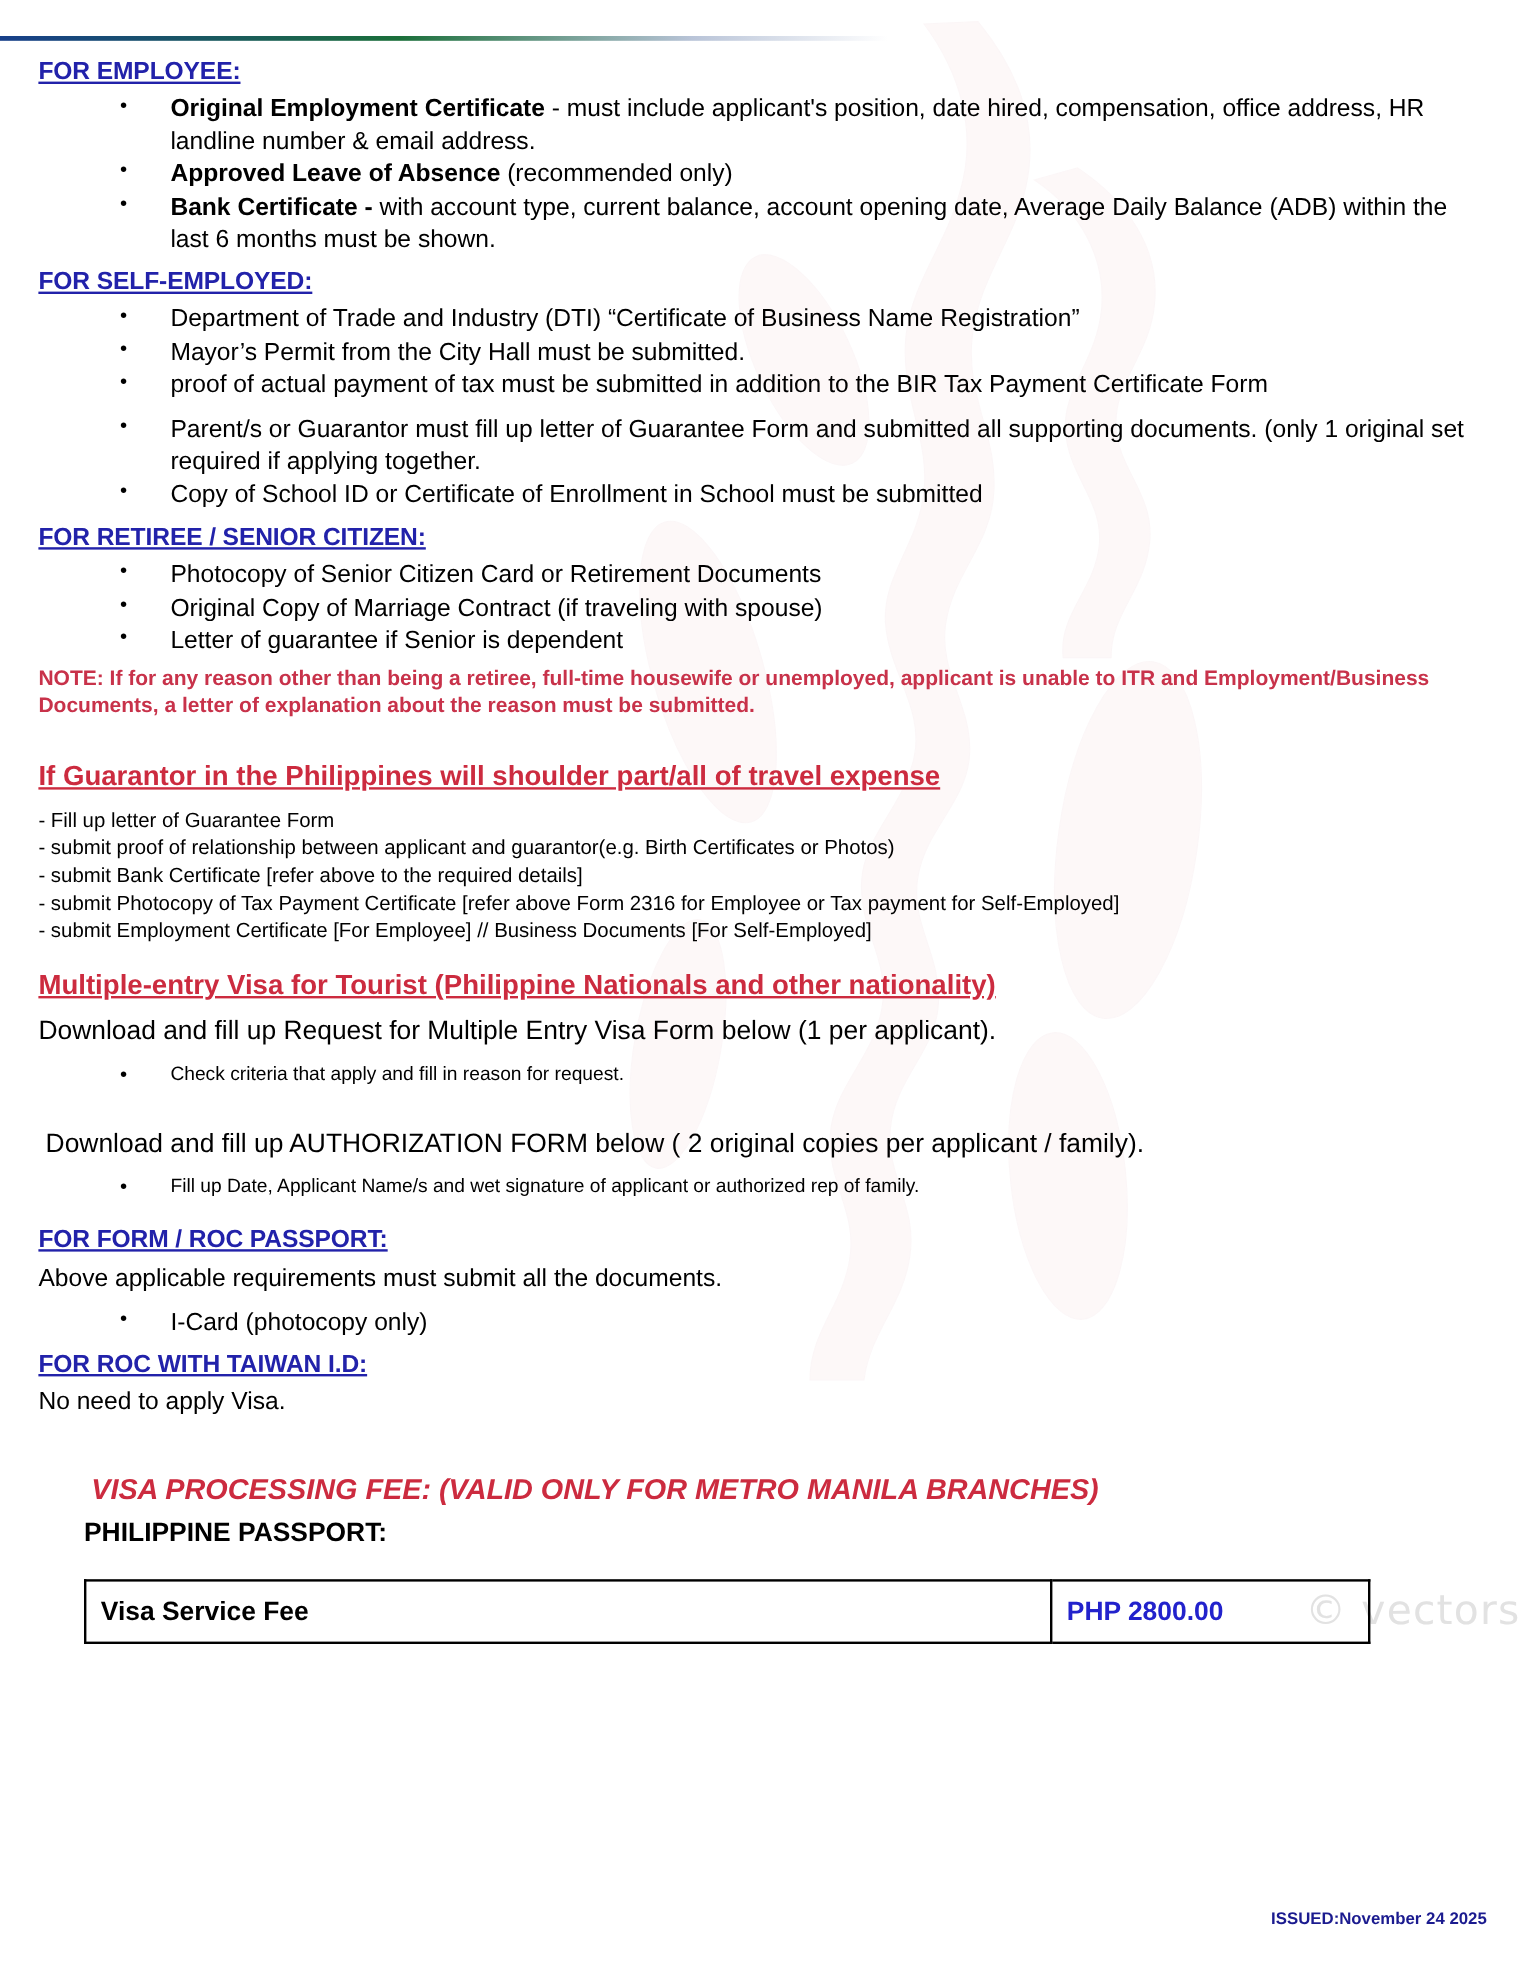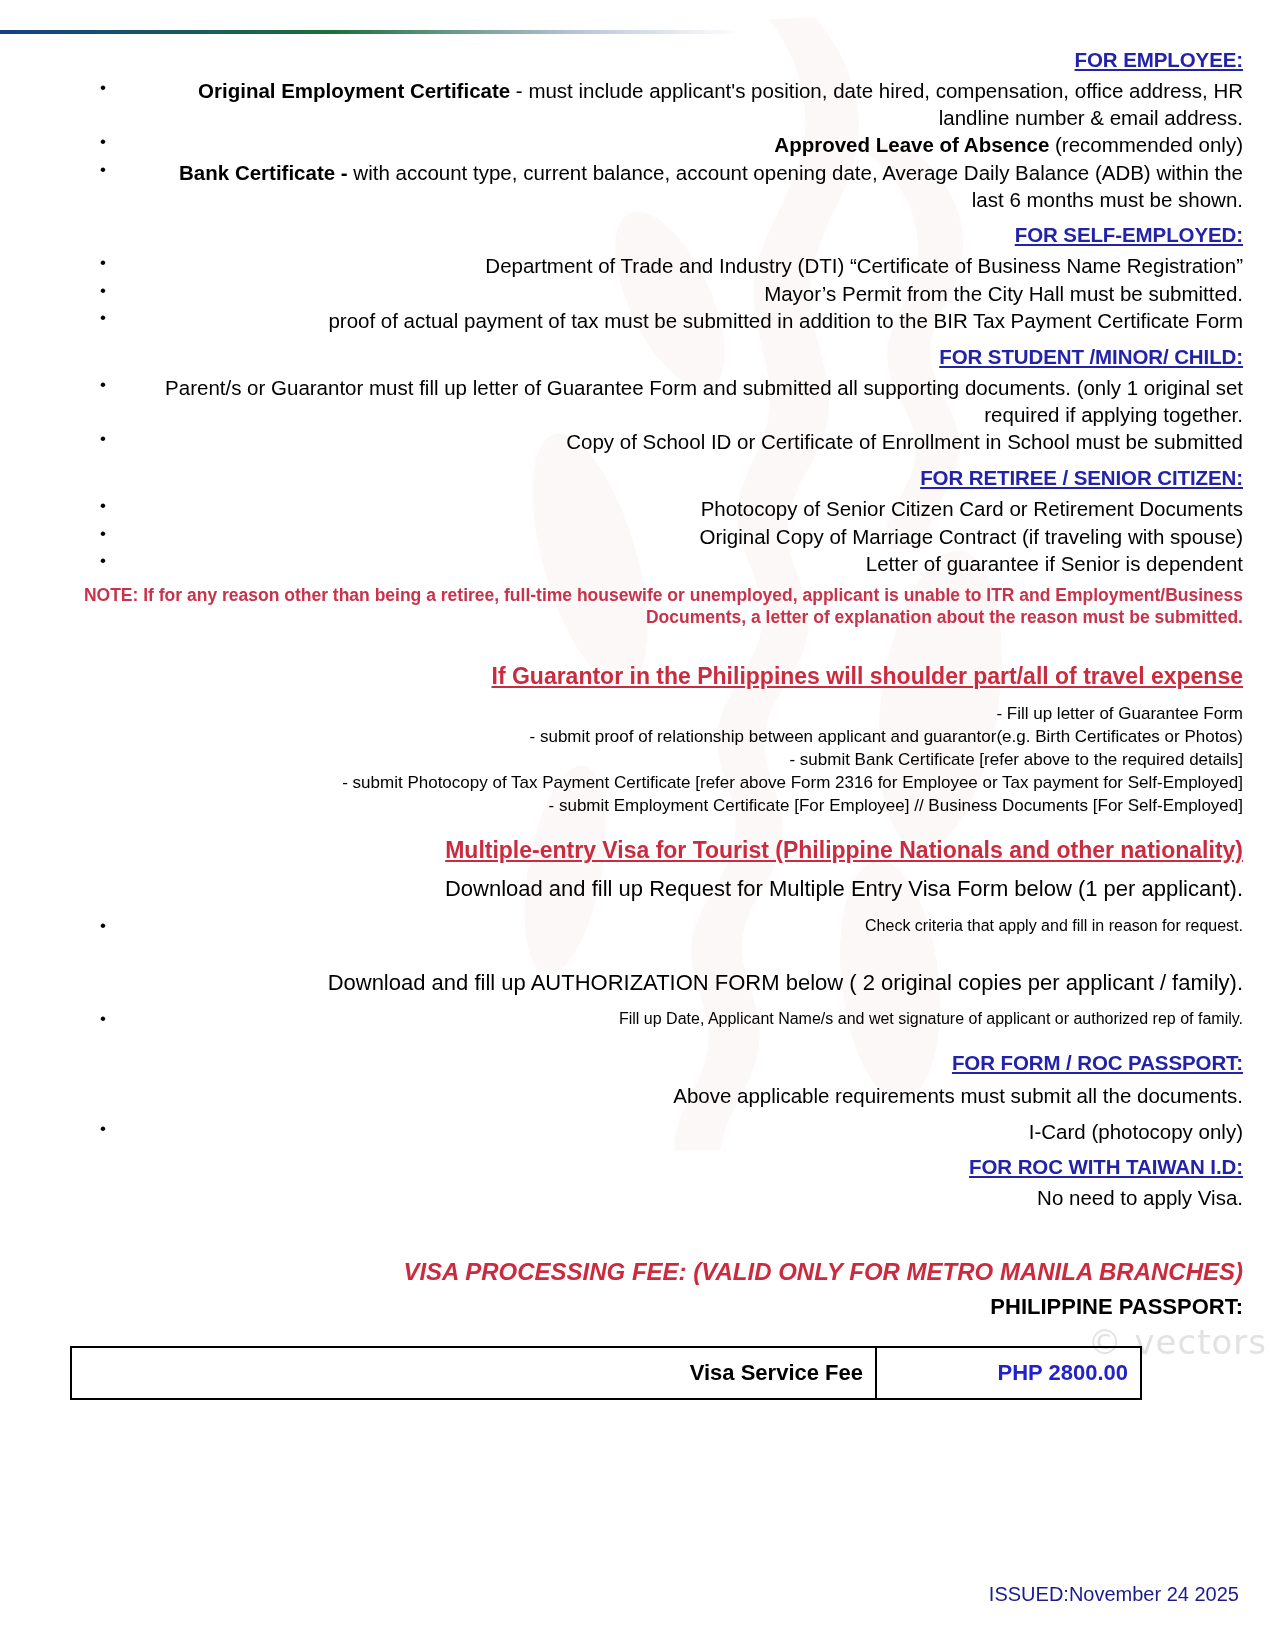--- a/index.html
+++ b/index.html
@@ -38,21 +38,20 @@
     font-family: "DejaVu Sans", sans-serif;
     letter-spacing: 1px;
     pointer-events: none;
   }
 
   .page {
     position: absolute;
     top: 0; left: 0;
     width: 1275px; height: 1650px;
     padding: 48px 32px 0 32px;
-    text-align: right;
   }
 
   
   .h-blue {
     color: #2222aa;
     font-weight: bold;
     font-size: 20.5px;
     text-decoration: underline;
     margin: 0;
     padding: 0;
@@ -162,22 +161,22 @@
   }
   table.fee td.label { width: 805px; }
   table.fee td.amount { color: #2222cc; }
 
   
   .footer {
     position: absolute;
     right: 36px;
     bottom: 44px;
     color: #1b1b8f;
-    font-weight: normal;
-    font-size: 20px;
+    font-weight: bold;
+    font-size: 14px;
   }
 </style>
 </head>
 <body>
 
 <div class="top-rule"></div>
 
 <svg class="watermark" viewBox="0 0 560 1260" aria-hidden="true">
   <g fill="#f6d9dc" stroke="#eccfd3" stroke-width="1">
     <path d="M300 20 C330 60 345 110 330 160 C318 205 290 235 285 280 C280 330 305 365 300 410 C295 455 265 480 268 520 C271 560 300 590 292 630 C284 672 250 695 248 735 C246 775 272 800 265 840 C258 882 225 905 222 945 C219 985 245 1010 238 1050 C232 1088 205 1110 205 1150 L250 1150 C255 1110 282 1088 288 1048 C295 1005 268 980 272 940 C276 898 310 876 312 836 C314 794 288 770 295 730 C302 690 336 668 338 628 C340 588 312 560 318 520 C324 478 355 455 358 412 C362 364 335 332 340 282 C345 232 375 202 385 155 C397 100 375 55 345 18 Z"></path>
@@ -209,21 +208,20 @@
     <ul class="bul">
       <li>Department of Trade and Industry (DTI) “Certificate of Business Name Registration”</li>
       <li>Mayor’s Permit from the City Hall must be submitted.</li>
       <li>proof of actual payment of tax must be submitted in addition to the BIR Tax Payment Certificate Form</li>
     </ul>
   </div>
 
   <div class="gap-sm"></div>
 
   <div class="sec">
-    <div class="sec-head"><span class="h-blue">FOR STUDENT /MINOR/ CHILD:</span></div>
     <ul class="bul">
       <li>Parent/s or Guarantor must fill up letter of Guarantee Form and submitted all supporting documents. (only 1 original set required if applying together.</li>
       <li>Copy of School ID or Certificate of Enrollment in School must be submitted</li>
     </ul>
   </div>
 
   <div class="gap-sm"></div>
 
   <div class="sec">
     <div class="sec-head"><span class="h-blue">FOR RETIREE / SENIOR CITIZEN:</span></div>

